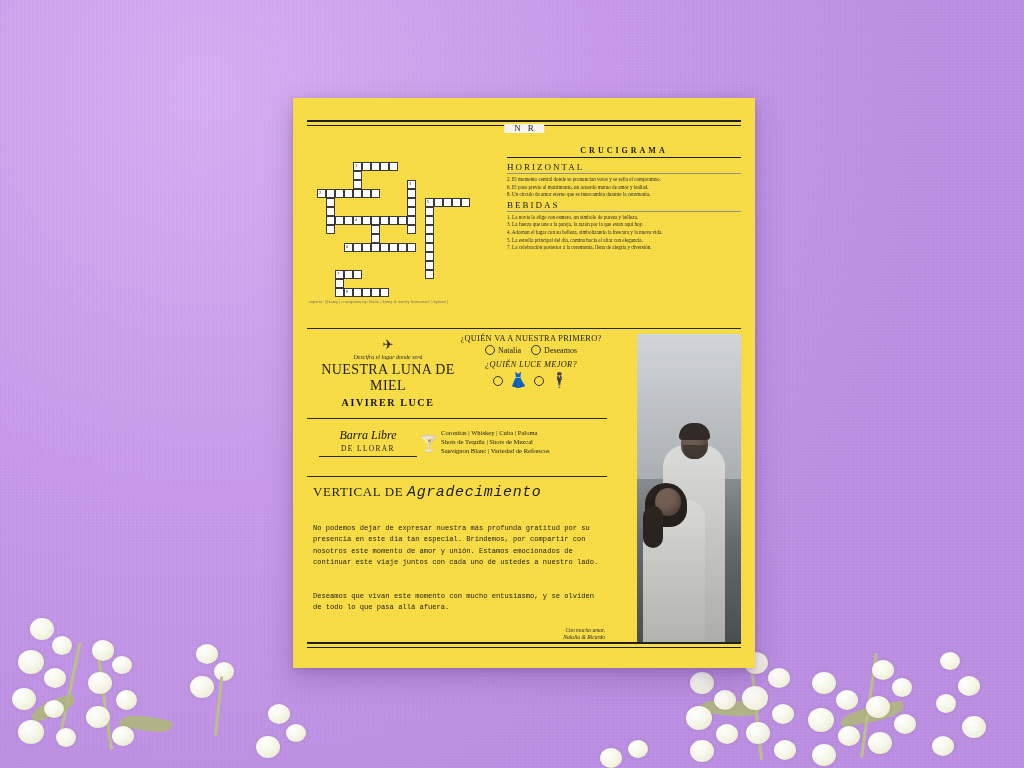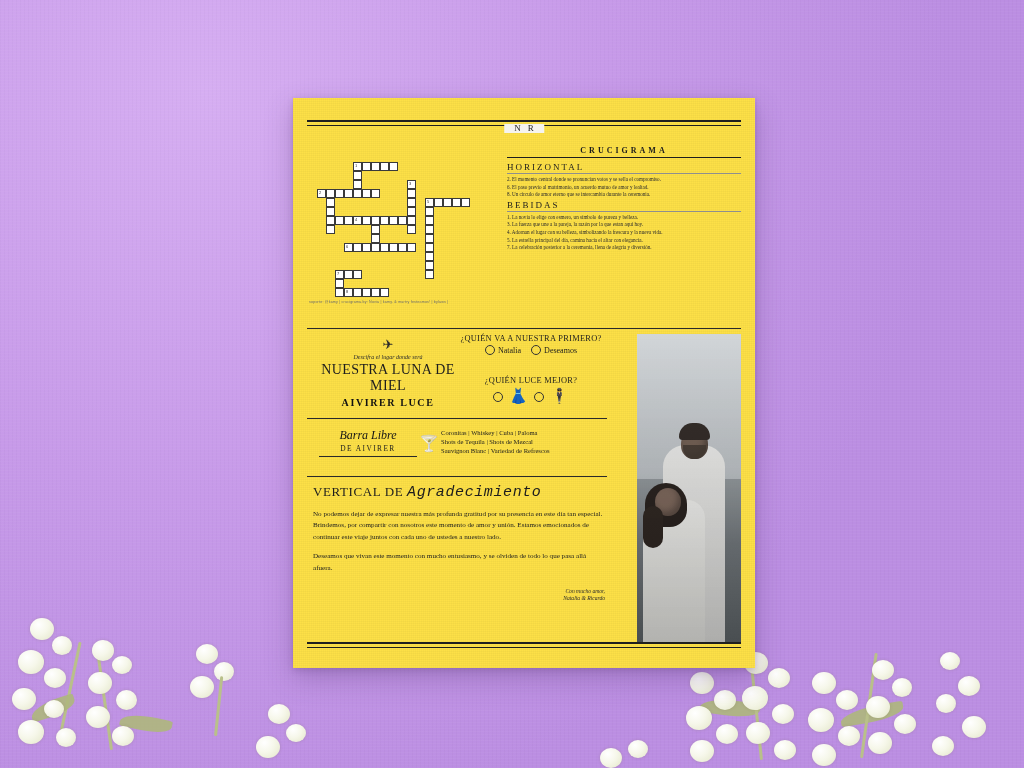--- a/index.html
+++ b/index.html
@@ -100,21 +100,21 @@
   .bar-left .t1{font-size:12px;font-style:italic;color:#151515;font-family:"Liberation Serif",serif;}
   .bar-left .t2{font-size:7.4px;letter-spacing:1.4px;color:#1d1d1d;margin-top:1px;font-family:"Liberation Serif",serif;}
   .bar-left .uline{height:1px;background:#2a2a2a;margin:3px 6px 0;}
   .glass{position:absolute;left:112px;top:10px;font-size:16px;color:#2a2a2a;}
   .bar-list{position:absolute;left:134px;top:4px;right:2px;font-size:6.6px;line-height:9.2px;color:#1d1d1d;font-family:"Liberation Serif",serif;}
 
   
   .thanks{position:absolute;left:6px;top:372px;width:292px;}
   .thanks-title{font-size:13px;letter-spacing:.6px;color:#1d1d1d;font-family:"Liberation Serif",serif;}
   .thanks-title .script{font-style:italic;font-size:15px;font-family:Liberation Mono, monospace;}
-  .thanks-p{font-size:7.1px;line-height:11.4px;color:#23231f;margin:8px 0 0;font-family:Liberation Serif, serif;}
+  .thanks-p{font-size:7.1px;line-height:11.4px;color:#23231f;margin:22px 0 0;font-family:Liberation Mono, monospace;}
   .sign{margin-top:14px;text-align:right;font-size:5.6px;font-style:italic;line-height:7px;color:#2b2b2b;}
 
   
   .photo{position:absolute;right:0;top:222px;width:104px;height:308px;overflow:hidden;background:#777;}
   .photo .sky{position:absolute;inset:0;background:linear-gradient(#cfd3d6 0%,#b9bec2 45%,#9aa0a4 62%,#8a9094 100%);}
   .photo .sea{position:absolute;left:0;right:0;top:47%;bottom:0;background:linear-gradient(#8f9599,#6f7579 40%,#595f63);}
   .ph-man{position:absolute;left:26px;top:36%;width:62px;height:64%;
      background:linear-gradient(#e9e9e7,#d3d3d1);border-radius:22px 22px 0 0;}
   .ph-mhead{position:absolute;left:44px;top:31%;width:27px;height:30px;border-radius:50% 50% 45% 45%;
      background:#6d5a4e;box-shadow:inset -3px -5px 6px rgba(0,0,0,.35);}
@@ -352,36 +352,36 @@
             <span class="opt">
               <span class="radio"></span>
               <span>Natalia</span>
             </span>
             <span class="opt">
               <span class="radio"></span>
               <span>Deseamos</span>
             </span>
           </div>
 
-          <div class="q-title" style="margin-top:21px;">¿QUIÉN LUCE MEJOR?</div>
+          <div class="q-title" style="margin-top:5px;font-style:italic;">¿QUIÉN LUCE MEJOR?</div>
           <div class="icons-row">
             <span class="radio"></span>
             <span class="dressicon">👗</span>
             <span class="radio"></span>
             <span class="dressicon">🕴</span>
           </div>
         </div>
       </div>
 
       <div class="sep" style="top:306px;width:300px;"></div>
 
       <div class="bar">
         <div class="bar-left">
           <div class="t1">Barra Libre</div>
-          <div class="t2">DE AIVIRER</div>
+          <div class="t2">DE LLORAR</div>
           <div class="uline"></div>
         </div>
         <div class="glass">🍸</div>
         <div class="bar-list">
           <div>Coronitas | Whiskey | Cuba | Paloma</div>
           <div>Shots de Tequila | Shots de Mezcal</div>
           <div>Sauvignon Blanc | Variedad de Refrescos</div>
         </div>
       </div>
 

